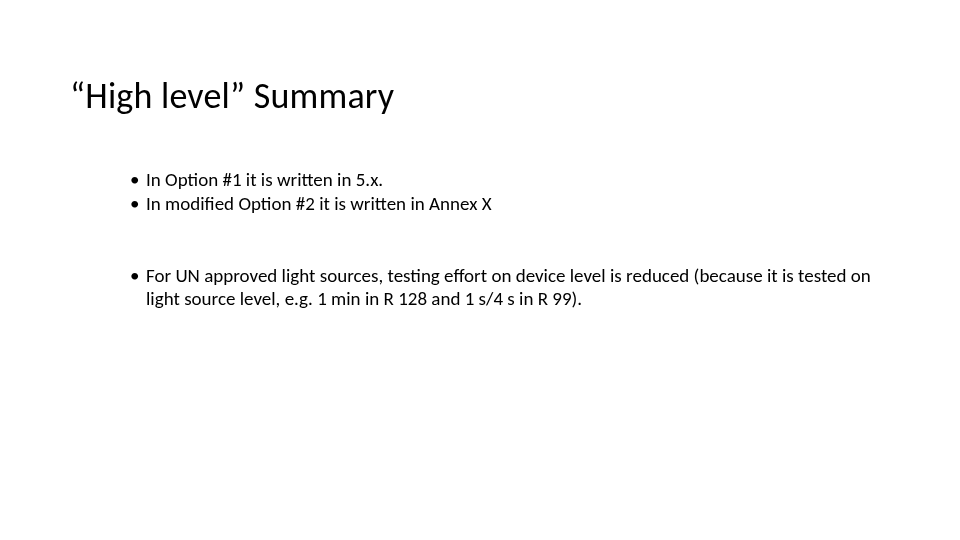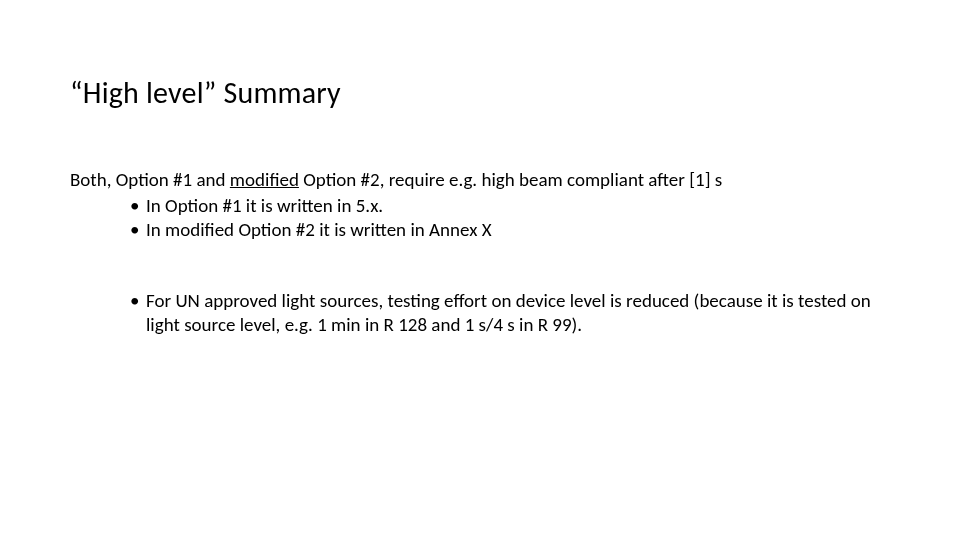--- a/index.html
+++ b/index.html
@@ -14,21 +14,21 @@
   .slide {
     position: relative;
     width: 960px;
     height: 540px;
     box-sizing: border-box;
   }
   .title {
     position: absolute;
     left: 70px;
     top: 74px;
-    font-size: 30px;
+    font-size: 36px;
     font-weight: 400;
     letter-spacing: 0.2px;
   }
   .body {
     position: absolute;
     left: 70px;
     top: 168px;
     right: 60px;
     font-size: 19px;
     line-height: 1.25;
@@ -60,23 +60,20 @@
 </head>
 <body>
 
 <div class="slide">
 
   <div class="title">“High level” Summary</div>
 
   <div class="body">
 
     <div class="para">
-      <p class="intro">
-        <span>Both, Option #1 and </span><span class="u">modified</span><span> Option #2, require e.g. high beam compliant after [1] s</span>
-      </p>
       <ul class="bullets">
         <li><span>In Option #1 it is written in 5.x.</span></li>
         <li><span>In modified Option #2 it is written in Annex X</span></li>
       </ul>
     </div>
 
     <div class="para">
       <ul class="bullets">
         <li><span>For UN approved light sources, testing effort on device level is reduced (because it is tested on light source level, e.g. 1 min in R 128 and 1 s/4 s in R 99).</span></li>
       </ul>

